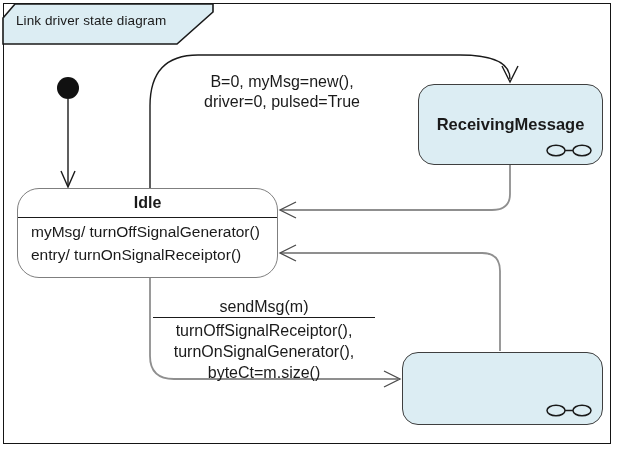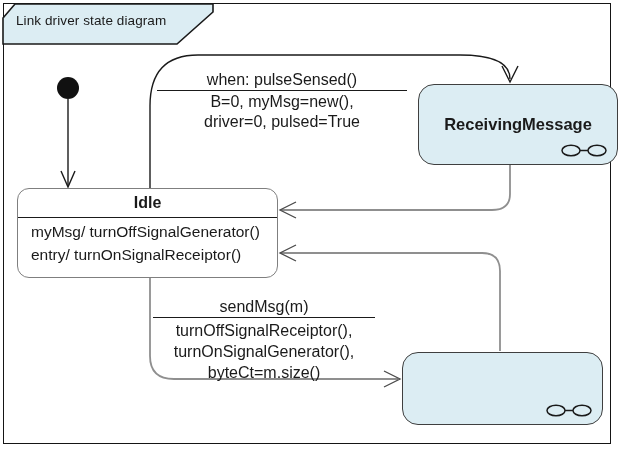--- a/index.html
+++ b/index.html
@@ -18,21 +18,21 @@
     font-size:13.5px;font-weight:normal;letter-spacing:.1px;
   }
   .state{
     box-sizing:border-box;background:#dcedf3;border:1.6px solid #3f3f3f;
     border-radius:16px;display:flex;align-items:center;justify-content:center;
   }
   .state .state-name{font-weight:bold;font-size:16.5px;}
   .glasses{position:absolute;right:10px;bottom:7px;}
   #state-idle{
     left:17px;top:188px;width:261px;height:90px;box-sizing:border-box;
-    background:#ffffff;border:1.5px solid #7f7f7f;border-radius:12px;overflow:hidden;
+    background:#ffffff;border:1.5px solid #7f7f7f;border-radius:22px;overflow:hidden;
   }
   #idle-title-row{
     height:28px;border-bottom:1.4px solid #1a1a1a;
     display:flex;align-items:center;justify-content:center;
     font-weight:bold;font-size:16px;
   }
   #idle-body{padding:3px 0 0 13px;font-size:15.5px;line-height:22.5px;white-space:nowrap;}
   .tr-label{text-align:center;}
   .tr-trigger{font-size:16px;padding-bottom:1px;border-bottom:1.4px solid #1a1a1a;}
   .tr-actions div{white-space:nowrap;}
@@ -72,39 +72,38 @@
   <div id="title-text" class="abs">Link driver state diagram</div>
 
   <div id="state-idle" class="abs">
     <div id="idle-title-row">Idle</div>
     <div id="idle-body">
       <div>myMsg/ turnOffSignalGenerator()</div>
       <div>entry/ turnOnSignalReceiptor()</div>
     </div>
   </div>
 
-  <div class="state abs" style="left:418px;top:84px;width:200px;height:81px;">
+  <div class="state abs" style="left:418px;top:84px;width:185px;height:81px;">
     <span class="state-name">ReceivingMessage</span>
     <svg class="glasses" width="46" height="13" viewBox="0 0 46 13">
       <ellipse cx="10" cy="6.5" rx="9" ry="5.3" fill="none" stroke="#1a1a1a" stroke-width="1.5"></ellipse>
       <ellipse cx="36" cy="6.5" rx="9" ry="5.3" fill="none" stroke="#1a1a1a" stroke-width="1.5"></ellipse>
       <line x1="19" y1="6.5" x2="27" y2="6.5" stroke="#1a1a1a" stroke-width="1.5"></line>
     </svg>
   </div>
 
   <div class="state abs" style="left:402px;top:352px;width:201px;height:73px;">
     <svg class="glasses" width="46" height="13" viewBox="0 0 46 13">
       <ellipse cx="10" cy="6.5" rx="9" ry="5.3" fill="none" stroke="#1a1a1a" stroke-width="1.5"></ellipse>
       <ellipse cx="36" cy="6.5" rx="9" ry="5.3" fill="none" stroke="#1a1a1a" stroke-width="1.5"></ellipse>
       <line x1="19" y1="6.5" x2="27" y2="6.5" stroke="#1a1a1a" stroke-width="1.5"></line>
     </svg>
   </div>
 
   <div id="label-top" class="tr-label abs">
-    <div class="tr-trigger">when: pulseSensed()</div>
     <div class="tr-actions">
       <div>B=0, myMsg=new(),</div>
       <div>driver=0, pulsed=True</div>
     </div>
   </div>
 
   <div id="label-bottom" class="tr-label abs">
     <div class="tr-trigger">sendMsg(m)</div>
     <div class="tr-actions">
       <div>turnOffSignalReceiptor(),</div>

